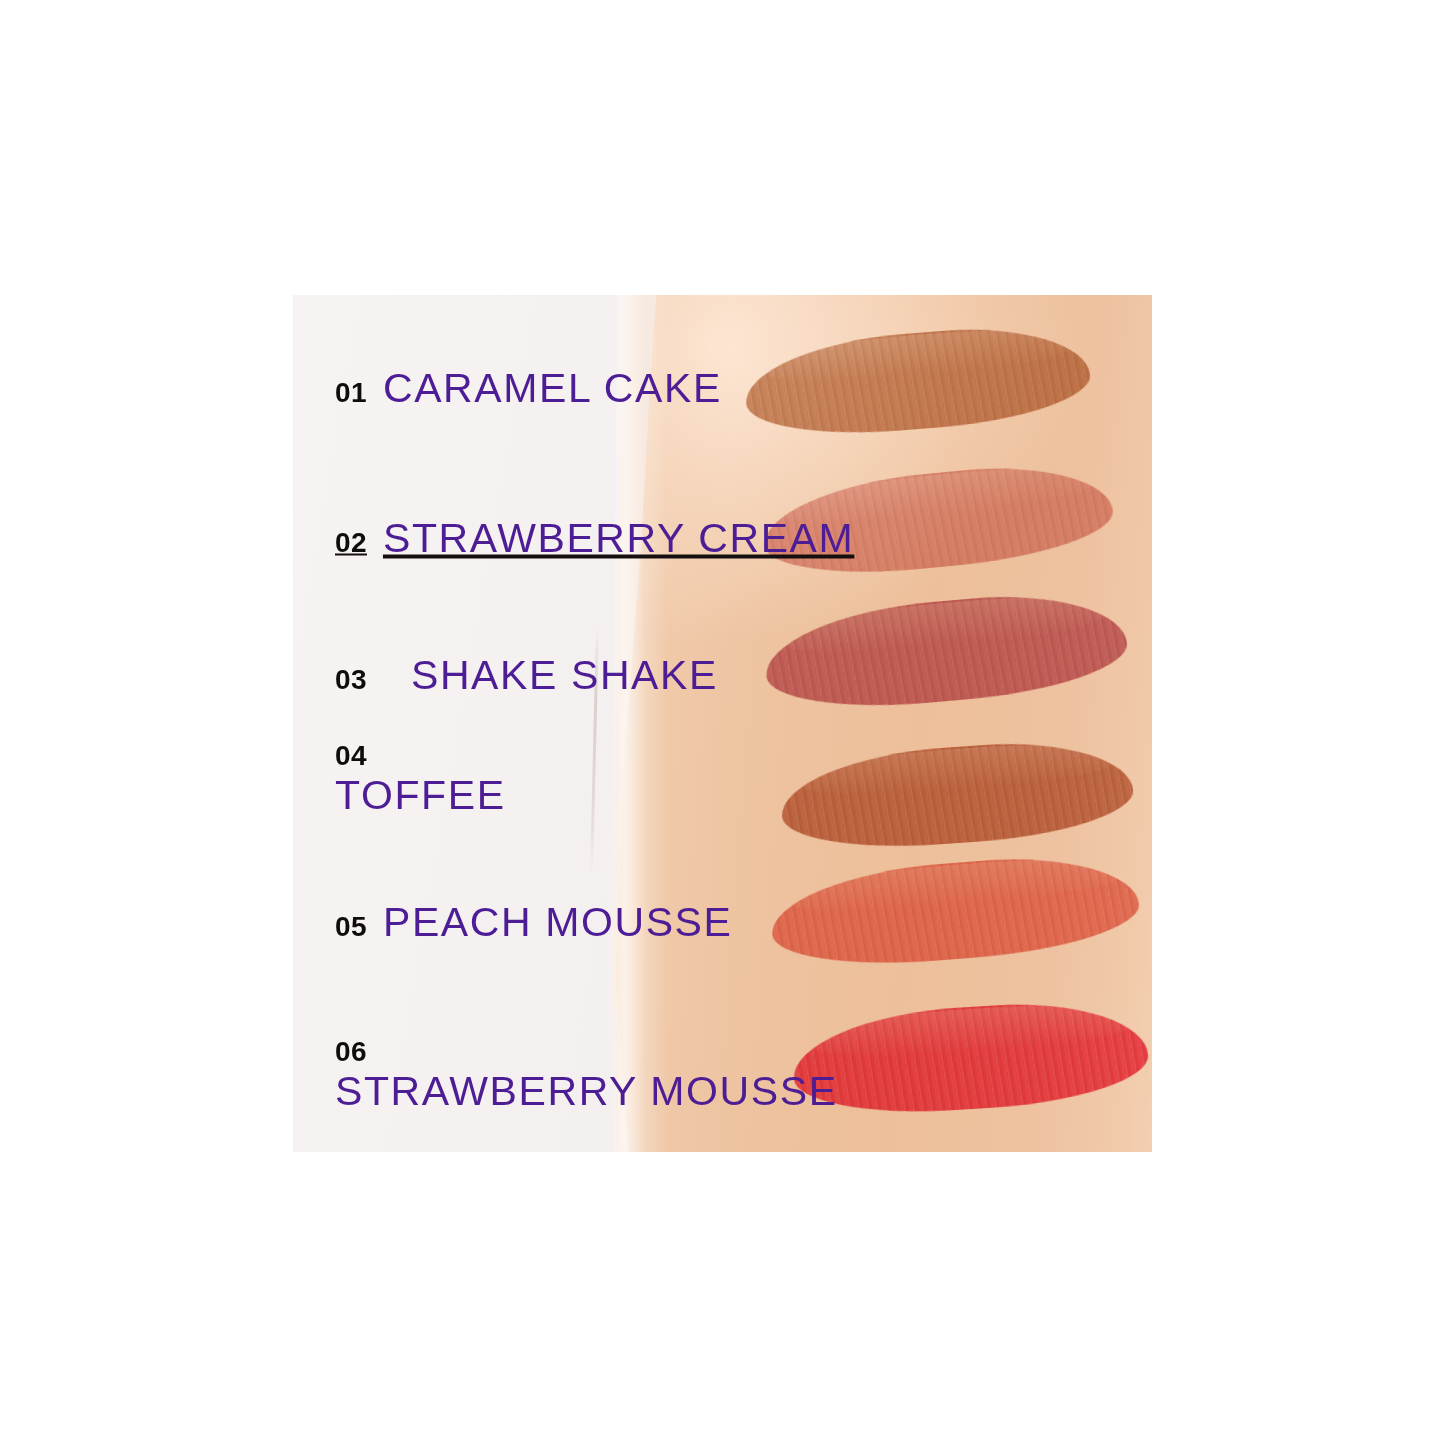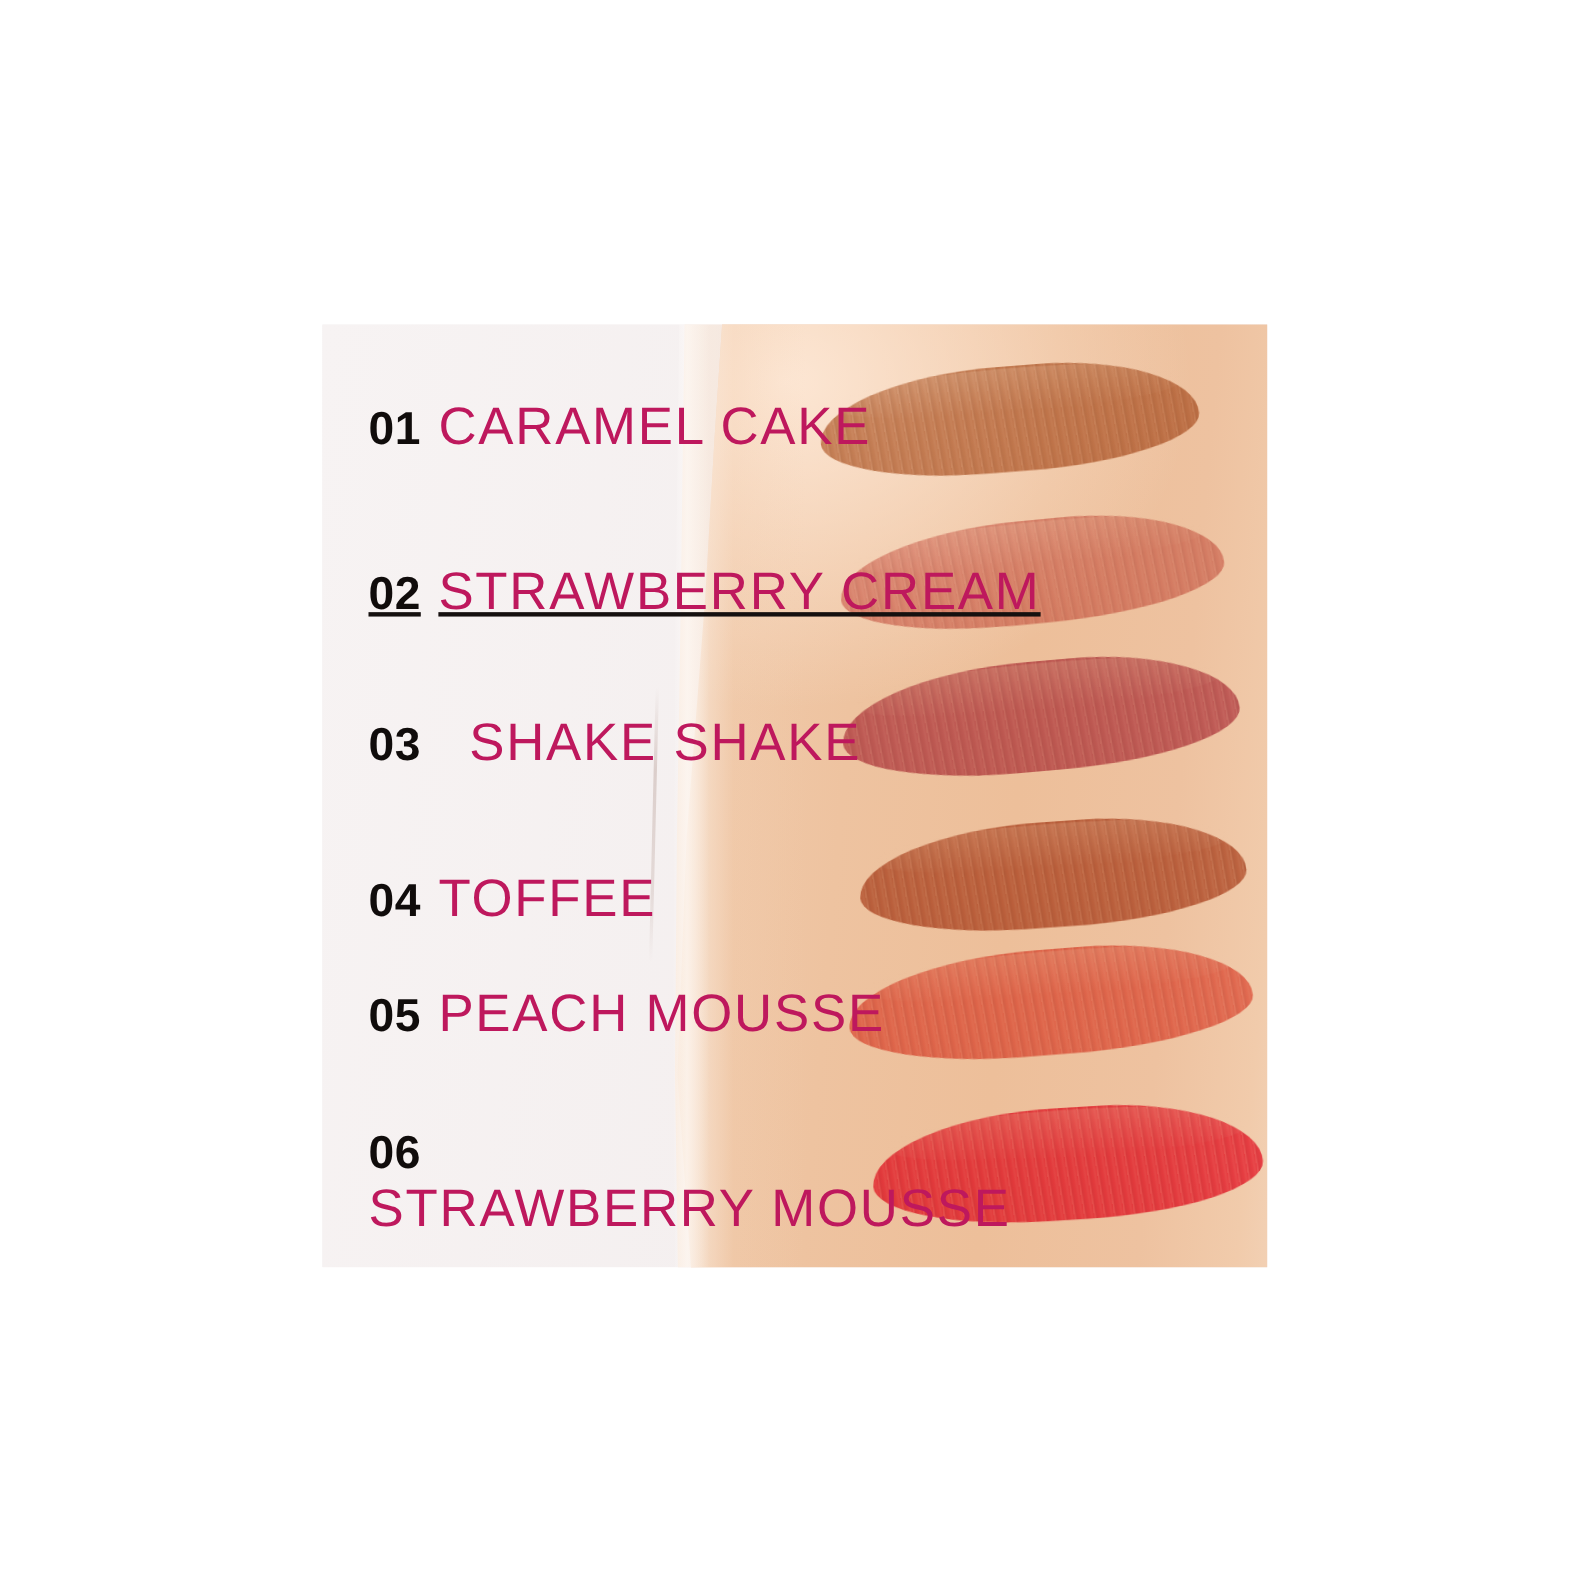--- a/index.html
+++ b/index.html
@@ -140,31 +140,31 @@
   .label-row {
     position: absolute;
     left: 42px;
     display: flex;
     align-items: baseline;
     white-space: nowrap;
     color: #15100f;
     transform: translateY(-50%);
   }
   .label-num {
-    font-size: 42px;
+    font-size: 28px;
     font-weight: 700;
     letter-spacing: 0.4px;
     margin-right: 16px;
     color: #100c0b;
   }
   .label-name {
-    font-size: 48px;
+    font-size: 41px;
     font-weight: 400;
     letter-spacing: 1.6px;
-    color: #be185d;
+    color: #4c1d95;
     text-align: right;
   }
 </style>
 </head>
 <body>
 
 <div id="stage">
 
   <div id="photo">
 
@@ -188,21 +188,21 @@
           <span class="label-name">CARAMEL CAKE</span>
         </div>
         <div class="label-row" style="top: 243px; text-decoration: underline;">
           <span class="label-num">02</span>
           <span class="label-name">STRAWBERRY CREAM</span>
         </div>
         <div class="label-row" style="top: 380px; gap: 28px;">
           <span class="label-num">03</span>
           <span class="label-name">SHAKE SHAKE</span>
         </div>
-        <div class="label-row" style="top: 522px;">
+        <div class="label-row" style="top: 484px; flex-direction: column;">
           <span class="label-num">04</span>
           <span class="label-name">TOFFEE</span>
         </div>
         <div class="label-row" style="top: 627px;">
           <span class="label-num">05</span>
           <span class="label-name">PEACH MOUSSE</span>
         </div>
         <div class="label-row" style="top: 780px; flex-direction: column;">
           <span class="label-num">06</span>
           <span class="label-name">STRAWBERRY MOUSSE</span>

